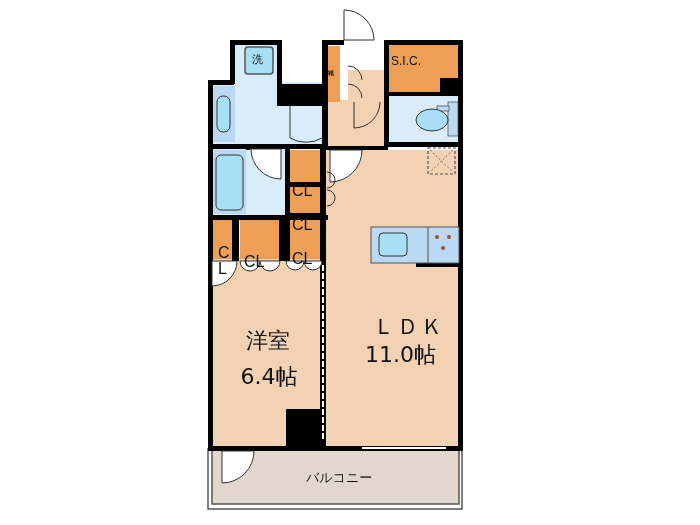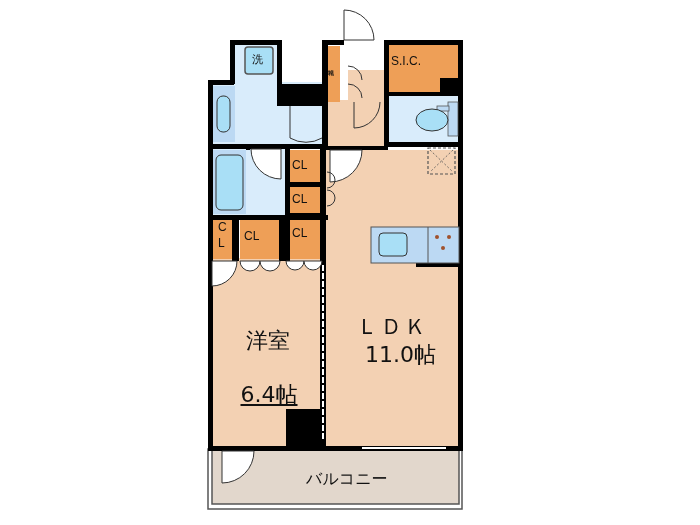--- a/index.html
+++ b/index.html
@@ -1,19 +1,19 @@
 <!DOCTYPE html>
 <html><head>
 <meta charset="utf-8">
 <style>
   html,body{margin:0;padding:0;background:#ffffff;}
   body{width:700px;height:525px;position:relative;overflow:hidden;font-family:"DejaVu Sans",sans-serif;}
   svg{position:absolute;left:0;top:0;}
   .lbl{position:absolute;color:#111;white-space:nowrap;line-height:1;}
-  .cl{font-size:12px;font-family:"Liberation Sans",sans-serif;}
+  .cl{font-size:16px;font-family:"Liberation Sans",sans-serif;margin-top:24px;}
   .room{font-size:22px;text-align:center;font-family:"DejaVu Sans",sans-serif;}
 </style>
 </head>
 <body>
 
 <svg width="700" height="525" viewBox="0 0 700 525">
 
   <g>
     <rect x="208" y="449" width="254" height="60" fill="#ffffff" stroke="#555" stroke-width="1.5"></rect>
     <rect x="212" y="449" width="247" height="55" fill="#e2d7cc" stroke="#555" stroke-width="1.5"></rect>
@@ -156,18 +156,18 @@
 <div class="lbl" style="left:328px;top:65px;font-size:6px;writing-mode:vertical-rl;">靴箱</div>
 
 <div class="lbl cl" style="left:292px;top:159px;">CL</div>
 <div class="lbl cl" style="left:292px;top:193px;">CL</div>
 <div class="lbl cl" style="left:218px;top:221px;">C</div>
 <div class="lbl cl" style="left:218px;top:237px;">L</div>
 <div class="lbl cl" style="left:244px;top:230px;">CL</div>
 <div class="lbl cl" style="left:292px;top:227px;">CL</div>
 
 <div class="lbl room" style="left:228px;top:330px;width:80px;">洋室</div>
-<div class="lbl room" style="left:224px;top:384px;width:90px;text-decoration:underline;">6.4帖</div>
+<div class="lbl room" style="left:224px;top:366px;width:90px;">6.4帖</div>
 
-<div class="lbl room" style="left:340px;top:316px;width:105px;letter-spacing:2px;">ＬＤＫ</div>
+<div class="lbl room" style="left:340px;top:316px;width:105px;letter-spacing:2px;text-align:right;">ＬＤＫ</div>
 <div class="lbl room" style="left:348px;top:344px;width:105px;">11.0帖</div>
 
-<div class="lbl" style="left:306px;top:471px;font-size:16px;">バルコニー</div>
+<div class="lbl" style="left:306px;top:471px;font-size:13px;">バルコニー</div>
 
 </body></html>

